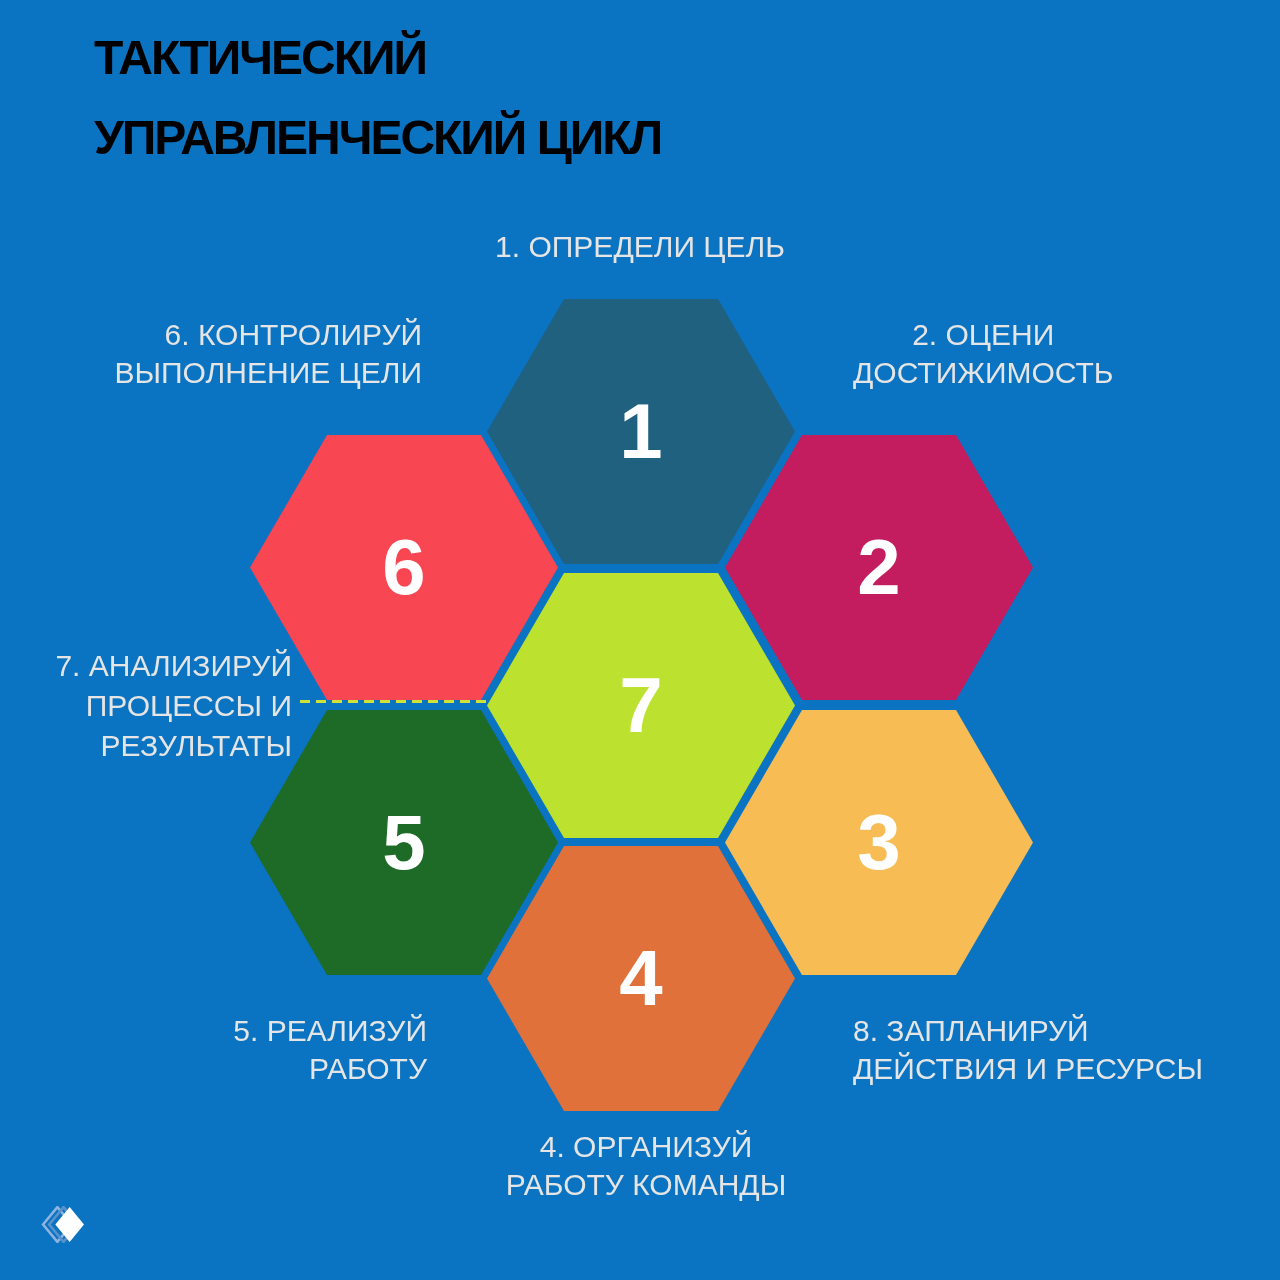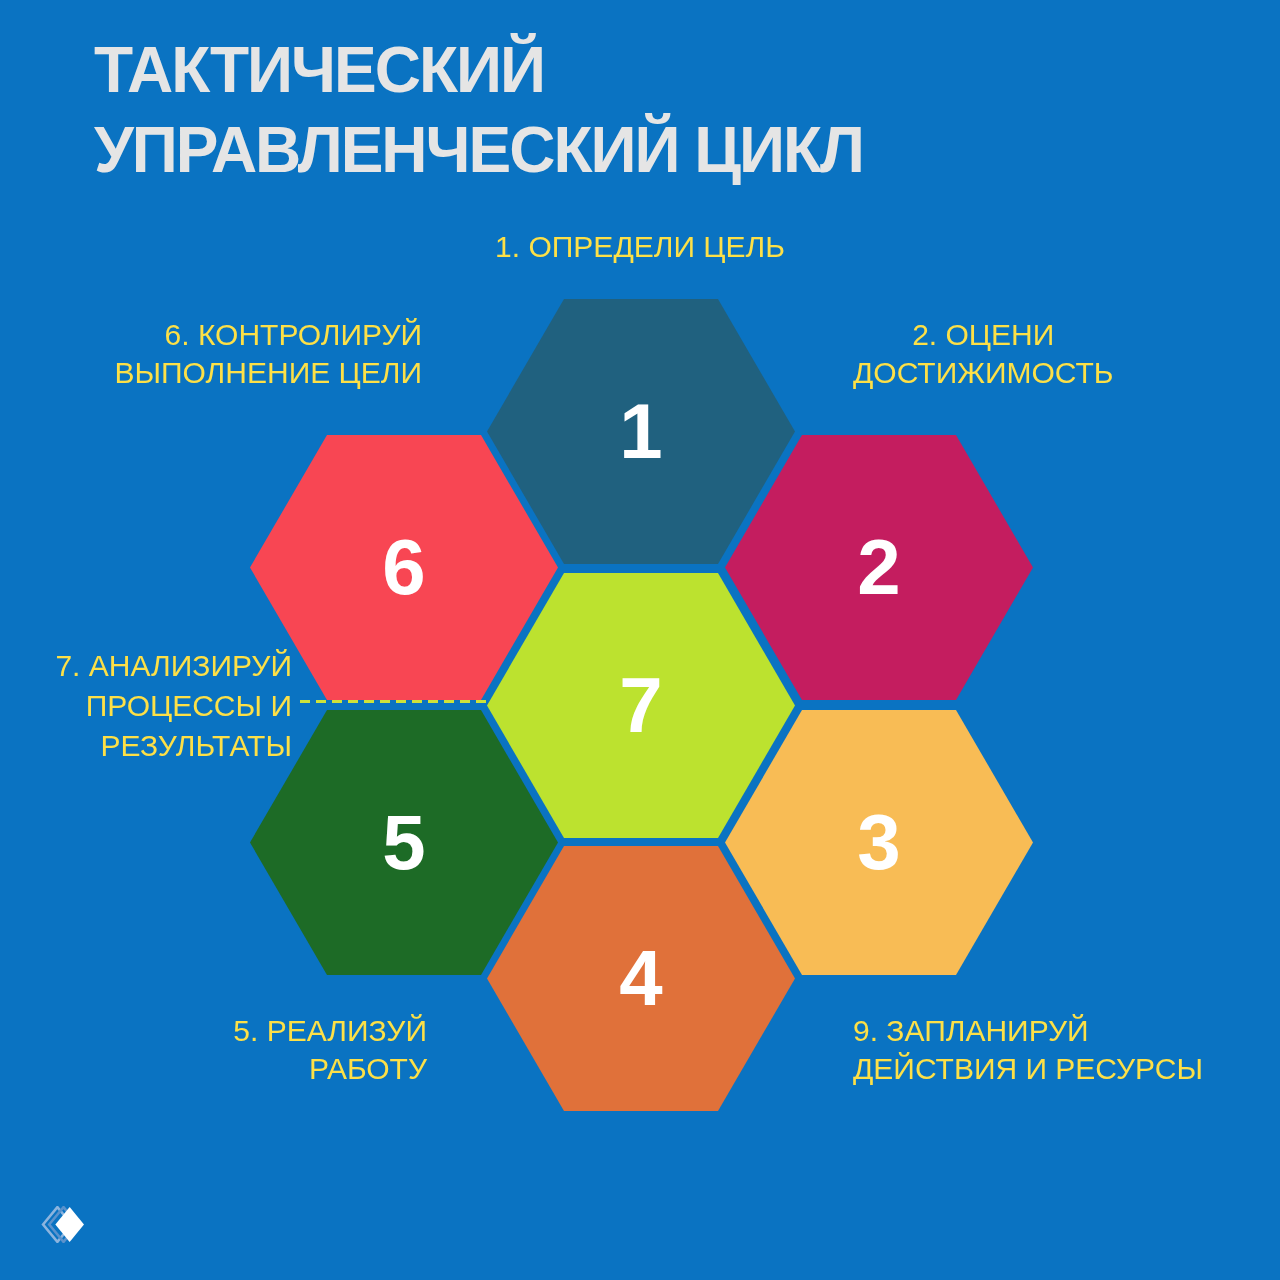--- a/index.html
+++ b/index.html
@@ -5,23 +5,23 @@
 <style>
   html,body{margin:0;padding:0;}
   body{font-family:"Liberation Sans", sans-serif;}
   #canvas{
     position:relative;
     width:1280px;height:1280px;
     overflow:hidden;
   }
   .title{
     position:absolute;
-    left:94px;top:30px;
-    color:#e5e5e5;
-    font-size:64px;
+    left:94px;top:18px;
+    color:#000000;
+    font-size:48px;
     font-weight:700;
     line-height:80px;
     letter-spacing:-2px;
     white-space:pre-line;
   }
   .hex{
     position:absolute;
     width:308px;height:265px;
     clip-path:polygon(0% 50%,25% 0%,75% 0%,100% 50%,75% 100%,25% 100%);
     display:flex;align-items:center;justify-content:center;
@@ -33,21 +33,21 @@
   }
   .hex-1{left:487px;top:299px;}
   .hex-2{left:725px;top:435px;}
   .hex-6{left:250px;top:435px;}
   .hex-7{left:487px;top:573px;}
   .hex-3{left:725px;top:710px;}
   .hex-5{left:250px;top:710px;}
   .hex-4{left:487px;top:846px;}
   .lbl{
     position:absolute;
-    color:#fde047;
+    color:#e5e5e5;
     font-size:30px;
     line-height:38px;
     white-space:pre-line;
   }
   .lbl-1{left:440px;top:228px;width:400px;text-align:center;}
   .lbl-2{left:853px;top:316px;text-align:center;}
   .lbl-6{right:858px;top:316px;text-align:right;}
   .lbl-7{right:988px;top:646px;text-align:right;line-height:40px;}
   .lbl-5{right:853px;top:1012px;text-align:right;margin-left:36px;}
   .lbl-3{left:853px;top:1012px;text-align:left;}
@@ -97,22 +97,24 @@
   <div class="lbl lbl-1">1. ОПРЕДЕЛИ ЦЕЛЬ</div>
   <div class="lbl lbl-2">2. ОЦЕНИ
 ДОСТИЖИМОСТЬ</div>
   <div class="lbl lbl-6">6. КОНТРОЛИРУЙ
 ВЫПОЛНЕНИЕ ЦЕЛИ</div>
   <div class="lbl lbl-7">7. АНАЛИЗИРУЙ
 ПРОЦЕССЫ И
 РЕЗУЛЬТАТЫ</div>
   <div class="lbl lbl-5">5. РЕАЛИЗУЙ
 РАБОТУ</div>
-  <div class="lbl lbl-3">9. ЗАПЛАНИРУЙ
+  <div class="lbl lbl-3">8. ЗАПЛАНИРУЙ
 ДЕЙСТВИЯ И РЕСУРСЫ</div>
+  <div class="lbl lbl-4">4. ОРГАНИЗУЙ
+РАБОТУ КОМАНДЫ</div>
 
   <div class="connector" style="color: rgb(205, 226, 58);"></div>
 
   <svg class="logo" viewBox="0 0 44 36">
     <path d="M17 1 L31 18 L17 35 L3 18 Z" fill="none" stroke-width="2.5" style="stroke: rgb(140, 180, 222);"></path>
     <path d="M23 1 L37 18 L23 35 L9 18 Z" fill="none" stroke-width="2.5" style="stroke: rgb(91, 146, 204);"></path>
     <path d="M29 1 L43 18 L29 35 L15 18 Z" stroke="none" style="fill: rgb(255, 255, 255);"></path>
   </svg>
 
 </div>

